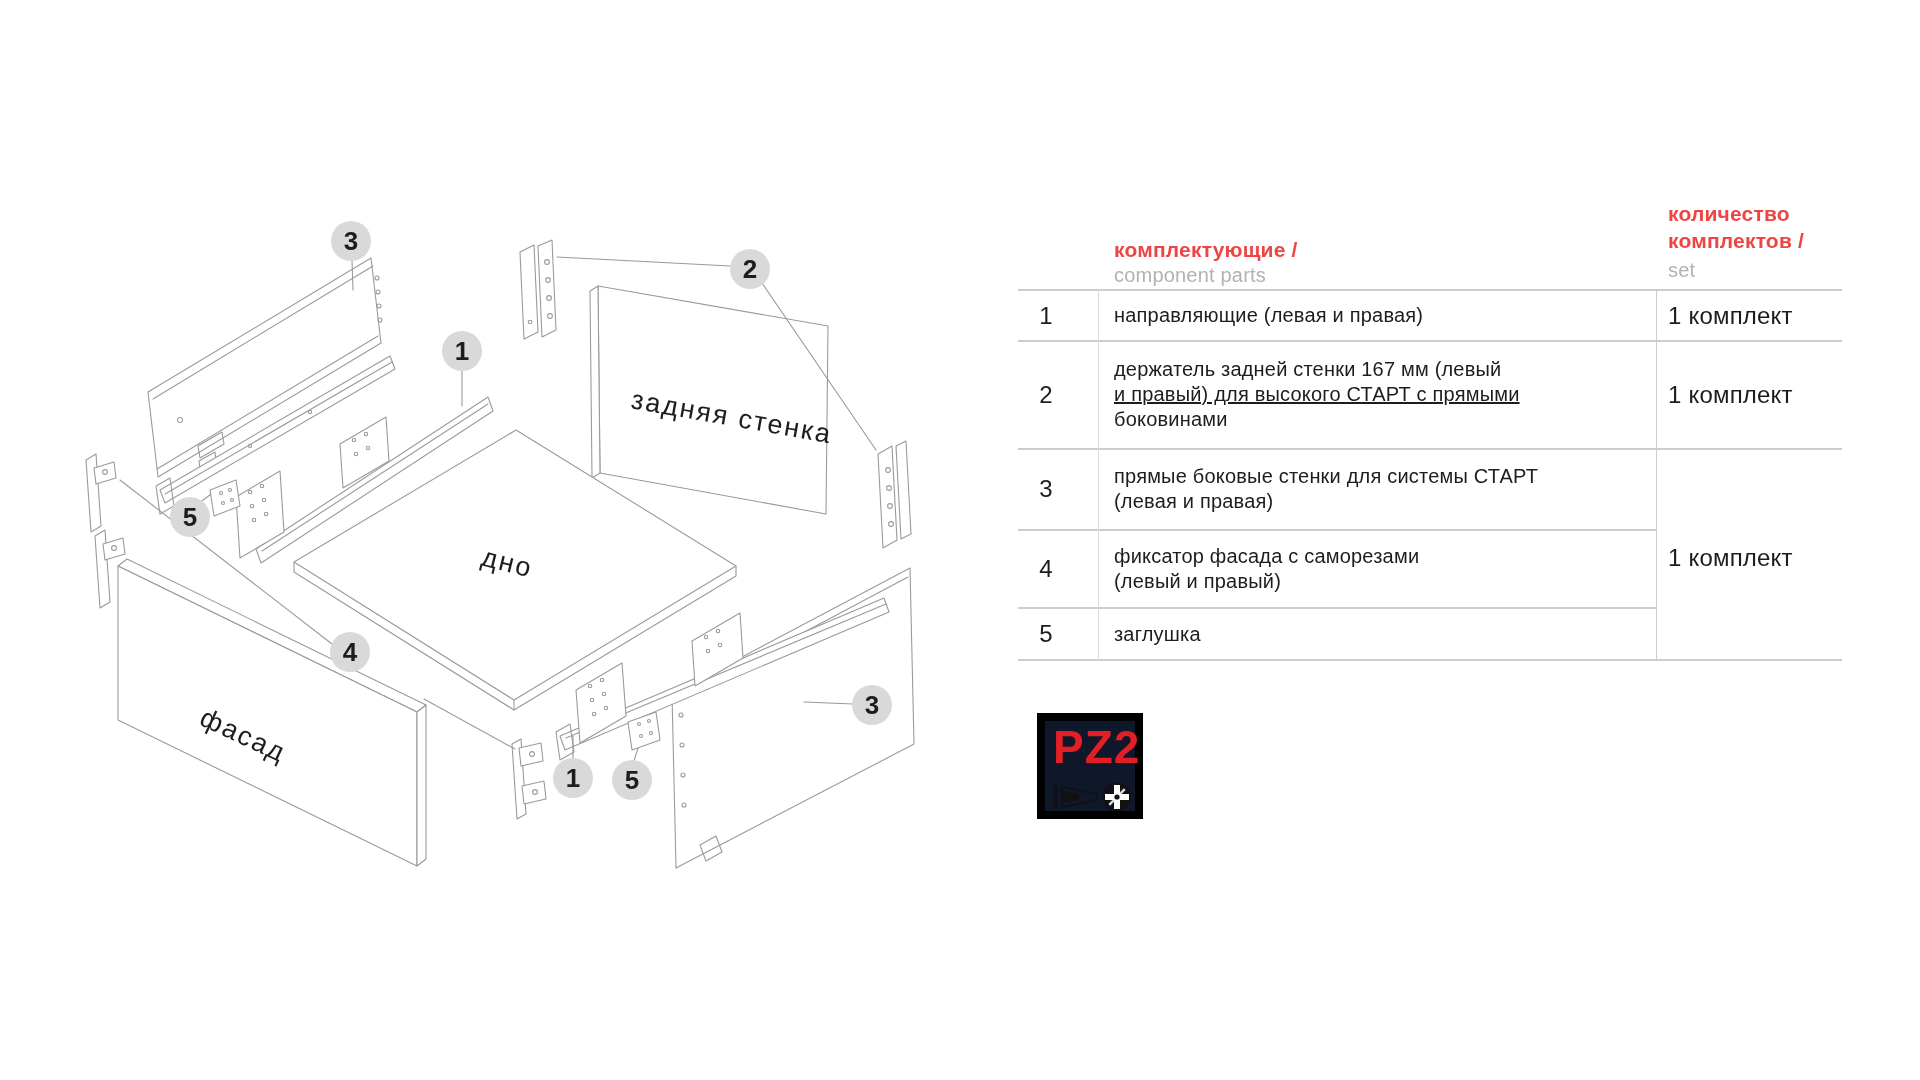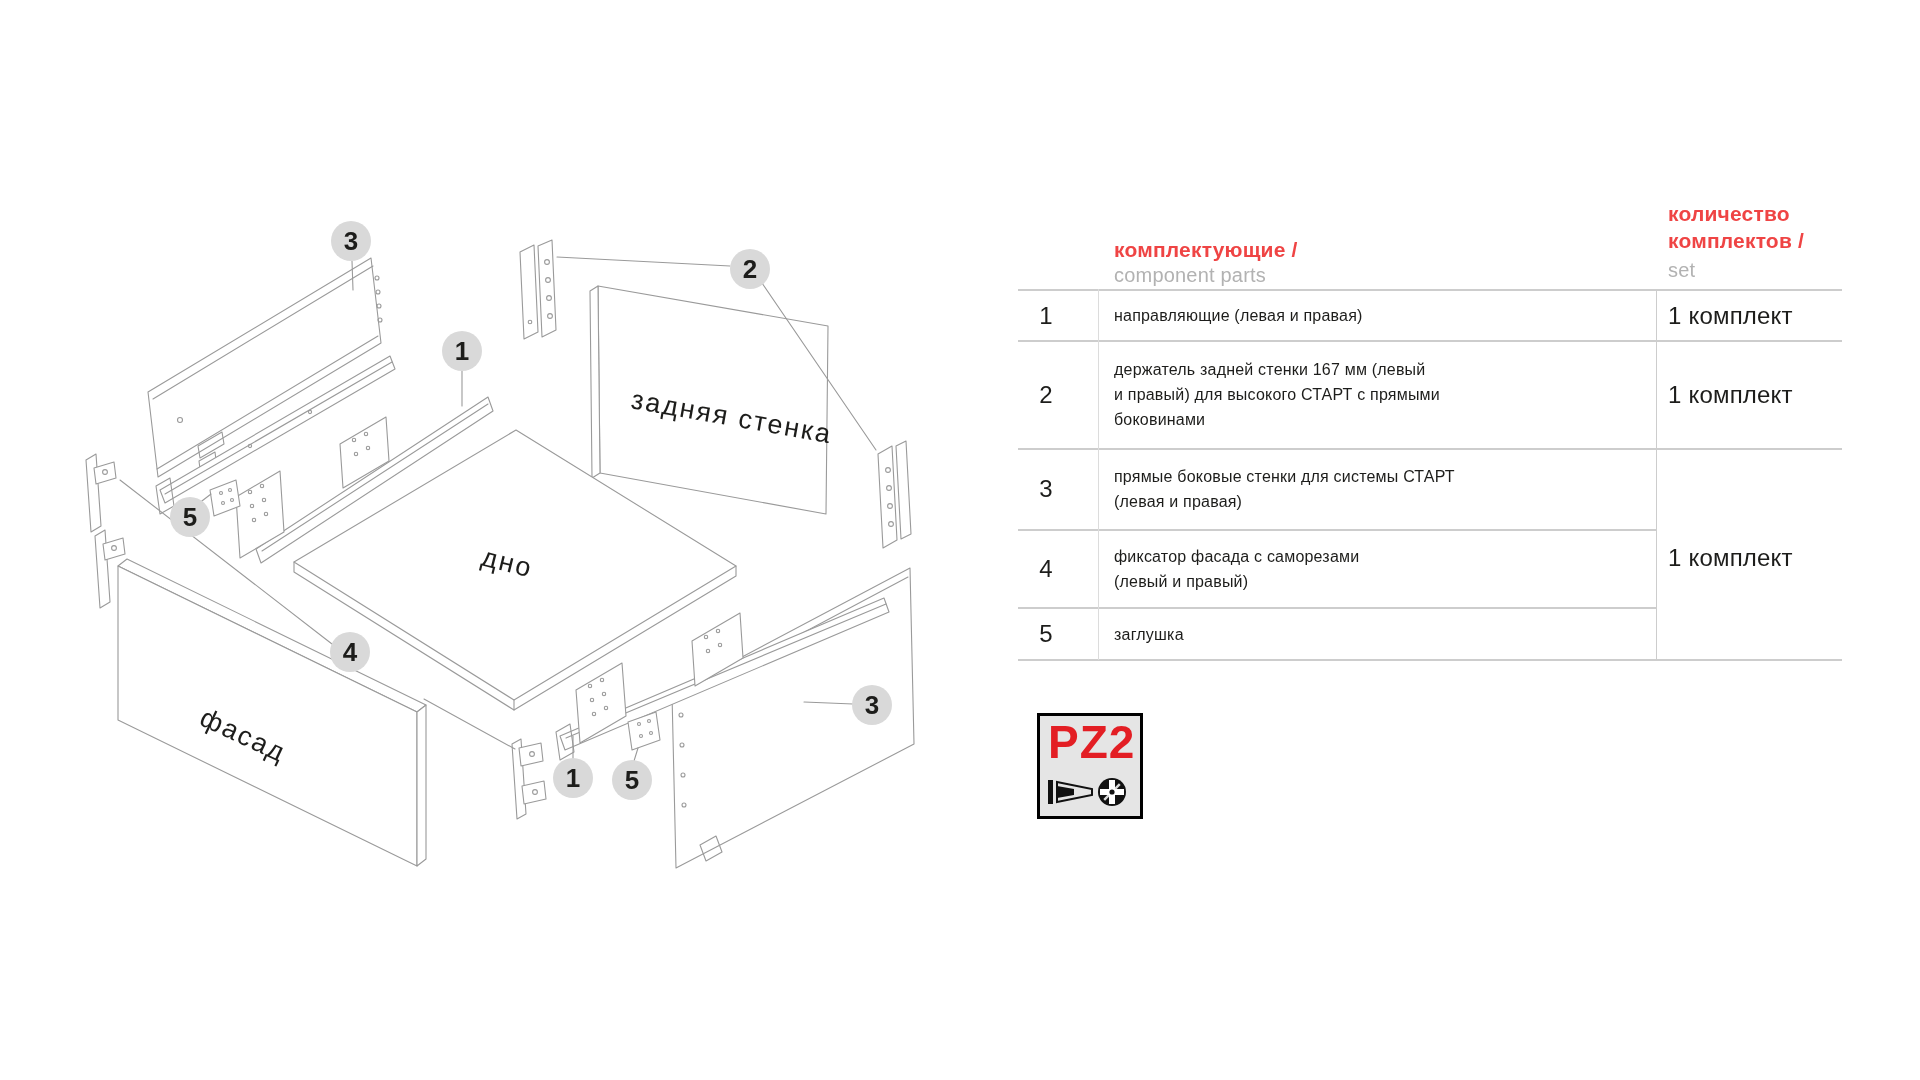--- a/index.html
+++ b/index.html
@@ -6,25 +6,25 @@
   .canvas{position:relative;width:1920px;height:1080px;background:#ffffff;overflow:hidden;
           font-family:"Liberation Sans", sans-serif;color:#1d1d1b;}
   .abs{position:absolute;white-space:nowrap;}
   
   .hline{position:absolute;height:2px;background:#cdcdcd;}
   .vline{position:absolute;width:1px;background:#cdcdcd;}
   .vline.faint{background:#dcdcdc;}
   .hdr-ru{font-size:21px;font-weight:bold;color:#ef4444;letter-spacing:.2px;}
   .hdr-en{font-size:20px;color:#b2b2b2;letter-spacing:.2px;}
   .rownum{font-size:24px;line-height:28px;width:44px;text-align:center;}
-  .desc{font-size:16px;line-height:25px;letter-spacing:.2px;}
+  .desc{font-size:20px;line-height:25px;letter-spacing:.2px;}
   .qty{font-size:24px;line-height:25px;letter-spacing:.2px;}
   
   .logo{position:absolute;left:1037px;top:713px;width:106px;height:106px;
-        border:3px solid #000000;box-sizing:border-box;background:#e5e5e5;}
+        border:8px solid #000000;box-sizing:border-box;background:#0f172a;}
   .logo .pz{font-size:46px;font-weight:bold;color:#e31e24;line-height:46px;
             position:absolute;left:8px;top:3px;letter-spacing:1px;}
   
   .diagram{position:absolute;left:0;top:0;}
   .part-label{font-size:27px;fill:#1d1d1b;letter-spacing:2px;}
   .callout-num{font-size:26px;font-weight:bold;fill:#1d1d1b;}
 </style>
 </head>
 <body>
 
@@ -236,21 +236,21 @@
     <div class="vline" style="left:1656px;top:289px;height:371px;"></div>
 
     <div class="abs rownum" style="left:1024px;top:302px;">1</div>
     <div class="abs rownum" style="left:1024px;top:381px;">2</div>
     <div class="abs rownum" style="left:1024px;top:475px;">3</div>
     <div class="abs rownum" style="left:1024px;top:555px;">4</div>
     <div class="abs rownum" style="left:1024px;top:620px;">5</div>
 
     <div class="abs desc" style="left:1114px;top:303px;">направляющие (левая и правая)</div>
     <div class="abs desc" style="left:1114px;top:357px;">держатель задней стенки 167 мм (левый</div>
-    <div class="abs desc" style="left:1114px;top:382px;">и правый) для высокого СТАРТ с прямыми</div>
+    <div class="abs desc" style="left:1114px;top:382px;text-decoration:underline;">и правый) для высокого СТАРТ с прямыми</div>
     <div class="abs desc" style="left:1114px;top:407px;">боковинами</div>
     <div class="abs desc" style="left:1114px;top:464px;">прямые боковые стенки для системы СТАРТ</div>
     <div class="abs desc" style="left:1114px;top:489px;">(левая и правая)</div>
     <div class="abs desc" style="left:1114px;top:544px;text-align:center;">фиксатор фасада с саморезами</div>
     <div class="abs desc" style="left:1114px;top:569px;">(левый и правый)</div>
     <div class="abs desc" style="left:1114px;top:622px;">заглушка</div>
 
     <div class="abs qty" style="left:1668px;top:303px;">1 комплект</div>
     <div class="abs qty" style="left:1668px;top:382px;">1 комплект</div>
     <div class="abs qty" style="left:1668px;top:545px;">1 комплект</div>

